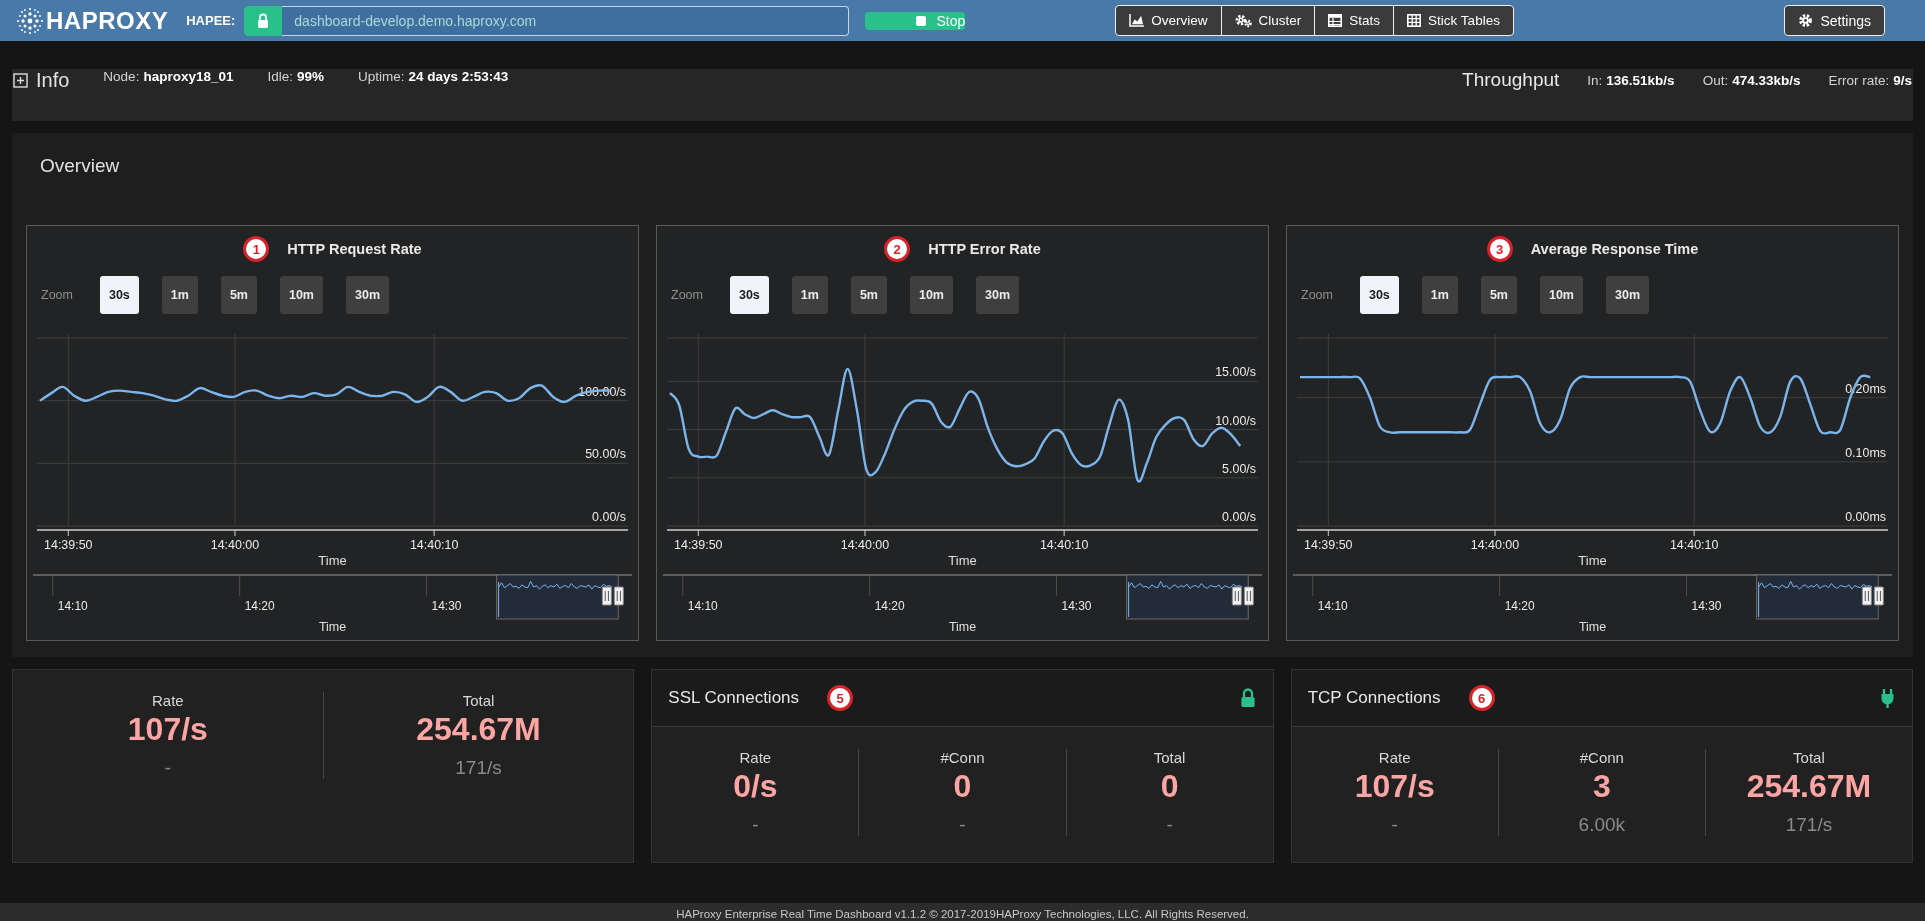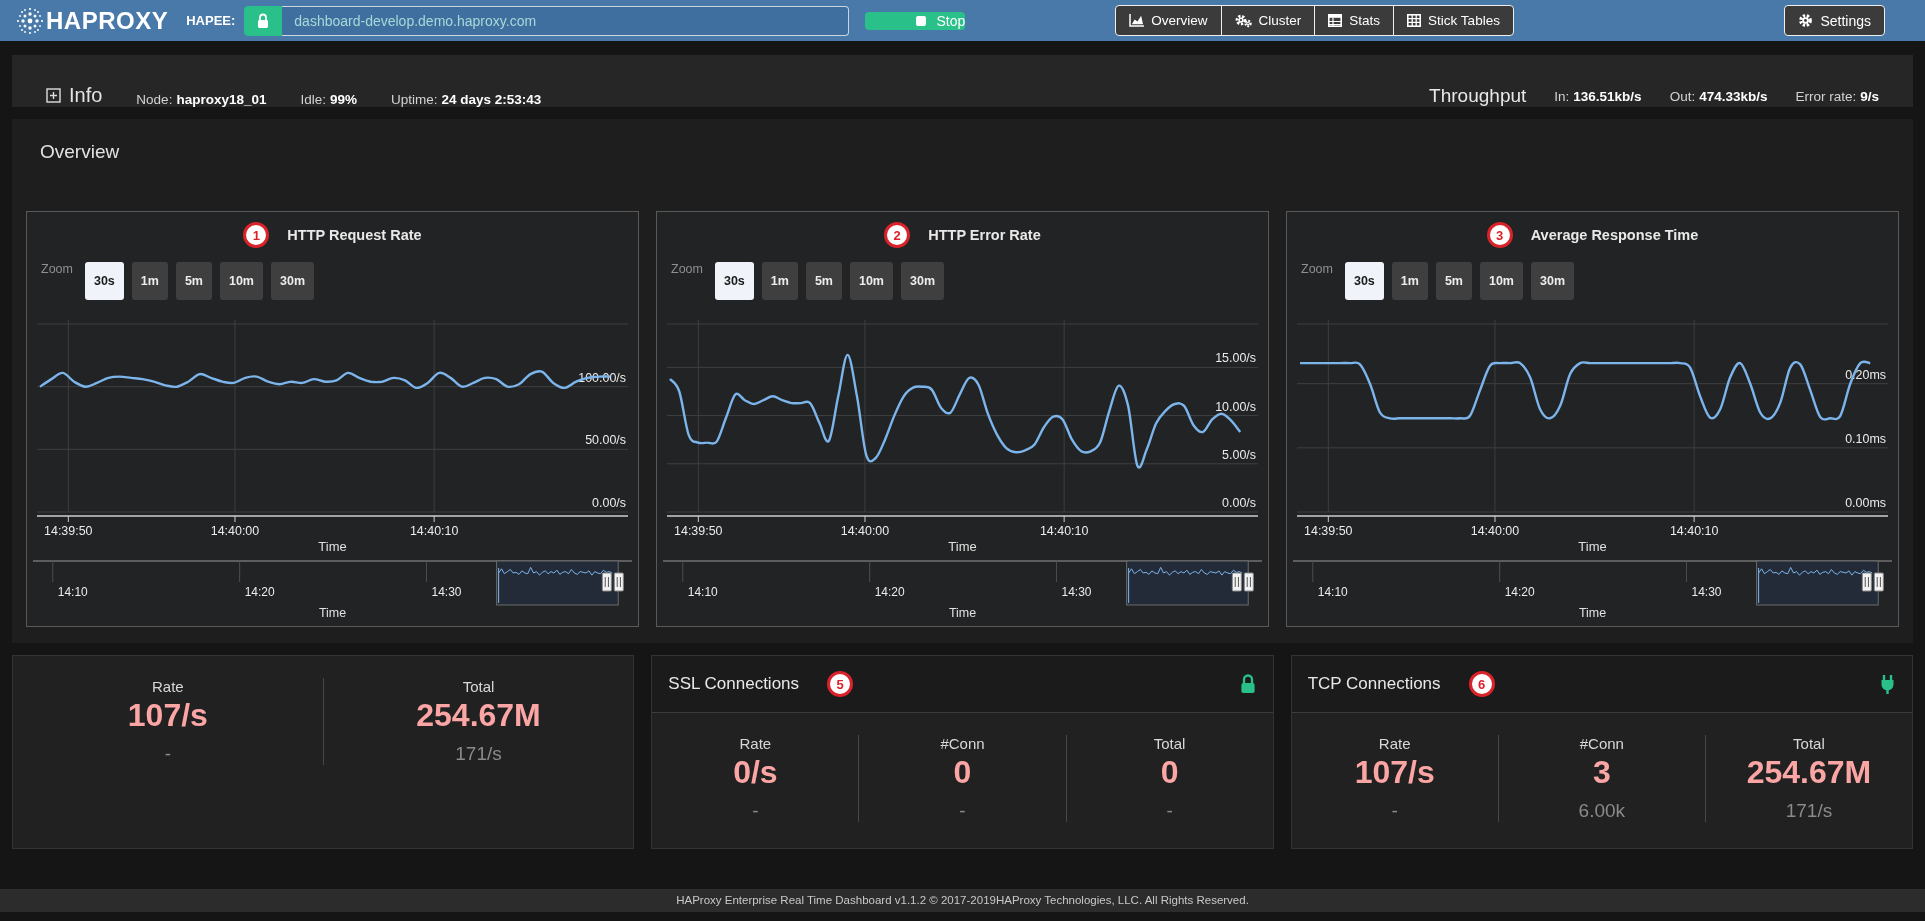--- a/index.html
+++ b/index.html
@@ -22,38 +22,38 @@
   .btn-group { display:flex; margin-left:150px; }
   .nav-btn { height:31px; background:#3b3b3b; border:1px solid #efefef; color:#fff; font-size:13.5px;
              display:flex; align-items:center; gap:7px; padding:0 13px; cursor:pointer; margin-left:-1px; }
   .nav-btn:first-child { border-radius:4px 0 0 4px; margin-left:0; }
   .nav-btn:last-child  { border-radius:0 4px 4px 0; }
   .settings-btn { margin-left:auto; margin-right:26px; height:31px; background:#3b3b3b; border:1px solid #efefef;
                   border-radius:4px; color:#fff; font-size:14px; display:flex; align-items:center; gap:7px;
                   padding:0 13px; cursor:pointer; }
 
   
-  .info-bar { margin:14px 12px 0; background:#262626; height:52px; display:flex; align-items:flex-end; padding:0 34px; }
+  .info-bar { margin:28px 12px 0; background:#262626; height:52px; display:flex; align-items:flex-start; padding:0 1px; }
   .info-head { display:flex; align-items:center; gap:8px; color:#e3e3e3; font-size:20px; }
   .kv { margin-left:34px; font-size:13.5px; color:#d3d3d3; }
   .kv b { color:#fff; margin-left:4px; }
   .thr-group { margin-left:auto; display:flex; align-items:center; }
   .thr-label { color:#e8e8e8; font-size:19px; }
   .thr-group .kv { margin-left:28px; }
 
   
   .section { margin:12px 12px 0; background:#1e1e1e; padding:22px 14px 16px; }
   .section-title { color:#e2e2e2; font-size:19px; margin:0 0 48px 14px; font-weight:normal; }
   .charts-row { display:flex; gap:17px; }
   .panel { flex:1; background:#222324; border:1px solid #595959; padding:8px 6px 4px; }
   .panel-title-row { display:flex; align-items:center; justify-content:center; gap:18px; margin-top:2px; }
   .badge { width:26px; height:26px; border-radius:50%; background:#fff; border:3px solid #d9232b;
            color:#d9232b; font-size:13px; font-weight:bold; display:flex; align-items:center; justify-content:center; }
   .panel-title { color:#e9e9e9; font-size:14.5px; font-weight:bold; }
-  .zoom-row { display:flex; gap:8px; margin:14px 0 0 8px; }
+  .zoom-row { display:flex; align-items:center; gap:23px; margin:14px 0 0 8px; }
   .zoom-label { color:#8f8f8f; font-size:12.5px; margin-right:4px; }
   .zbtn { background:#3f3f3f; border:none; border-radius:3px; color:#ececec; font-size:12.5px; font-weight:bold;
           padding:12px 9px; cursor:pointer; font-family:"Liberation Sans", sans-serif; }
   .zbtn.sel { background:#f0f4fa; color:#1a1a1a; }
   .main-chart { width:100%; height:236px; display:block; margin-top:16px; }
   .nav-chart  { width:100%; height:64px; display:block; margin-top:6px; }
 
   
   .cards-row { margin:12px 12px 0; display:flex; gap:17px; }
   .card { flex:1; background:#212121; border:1px solid #333; }

